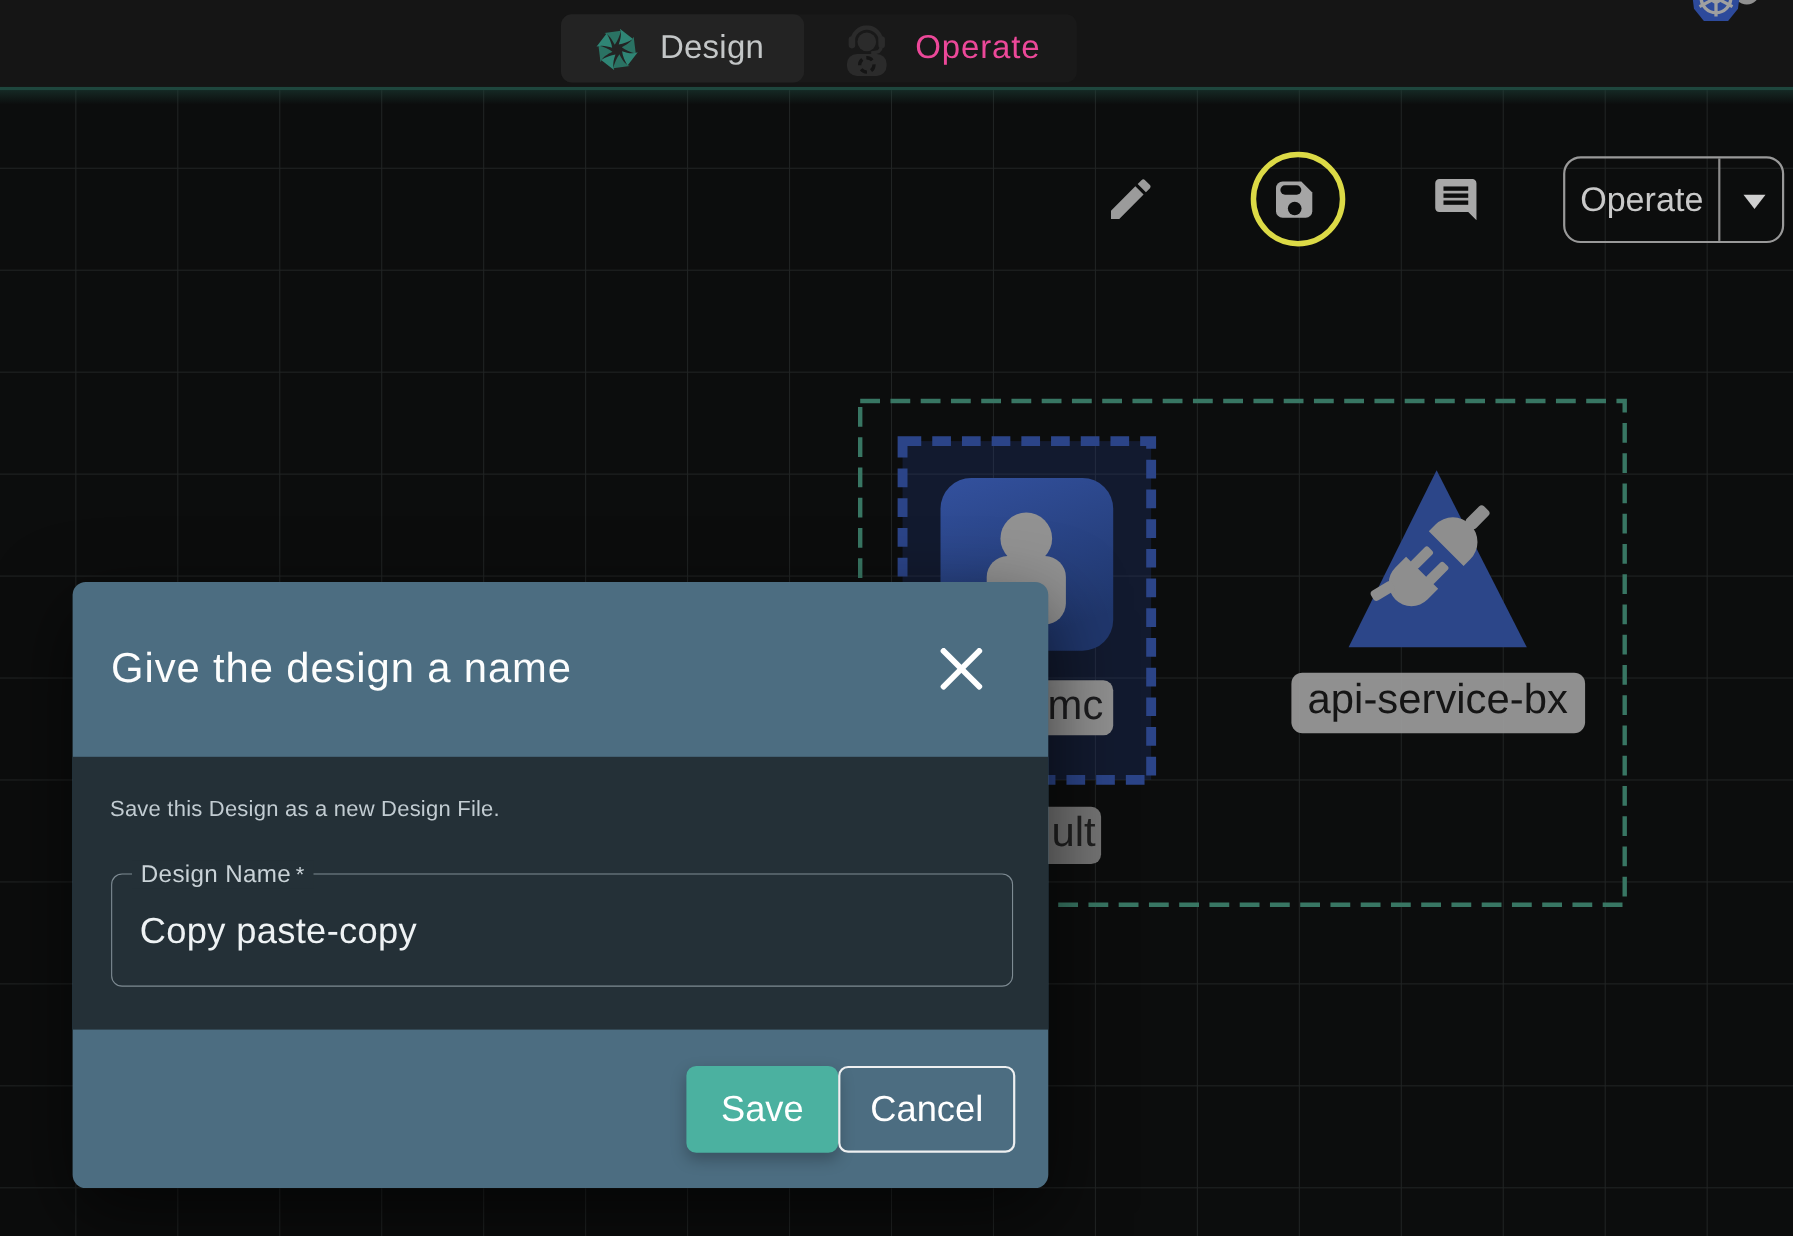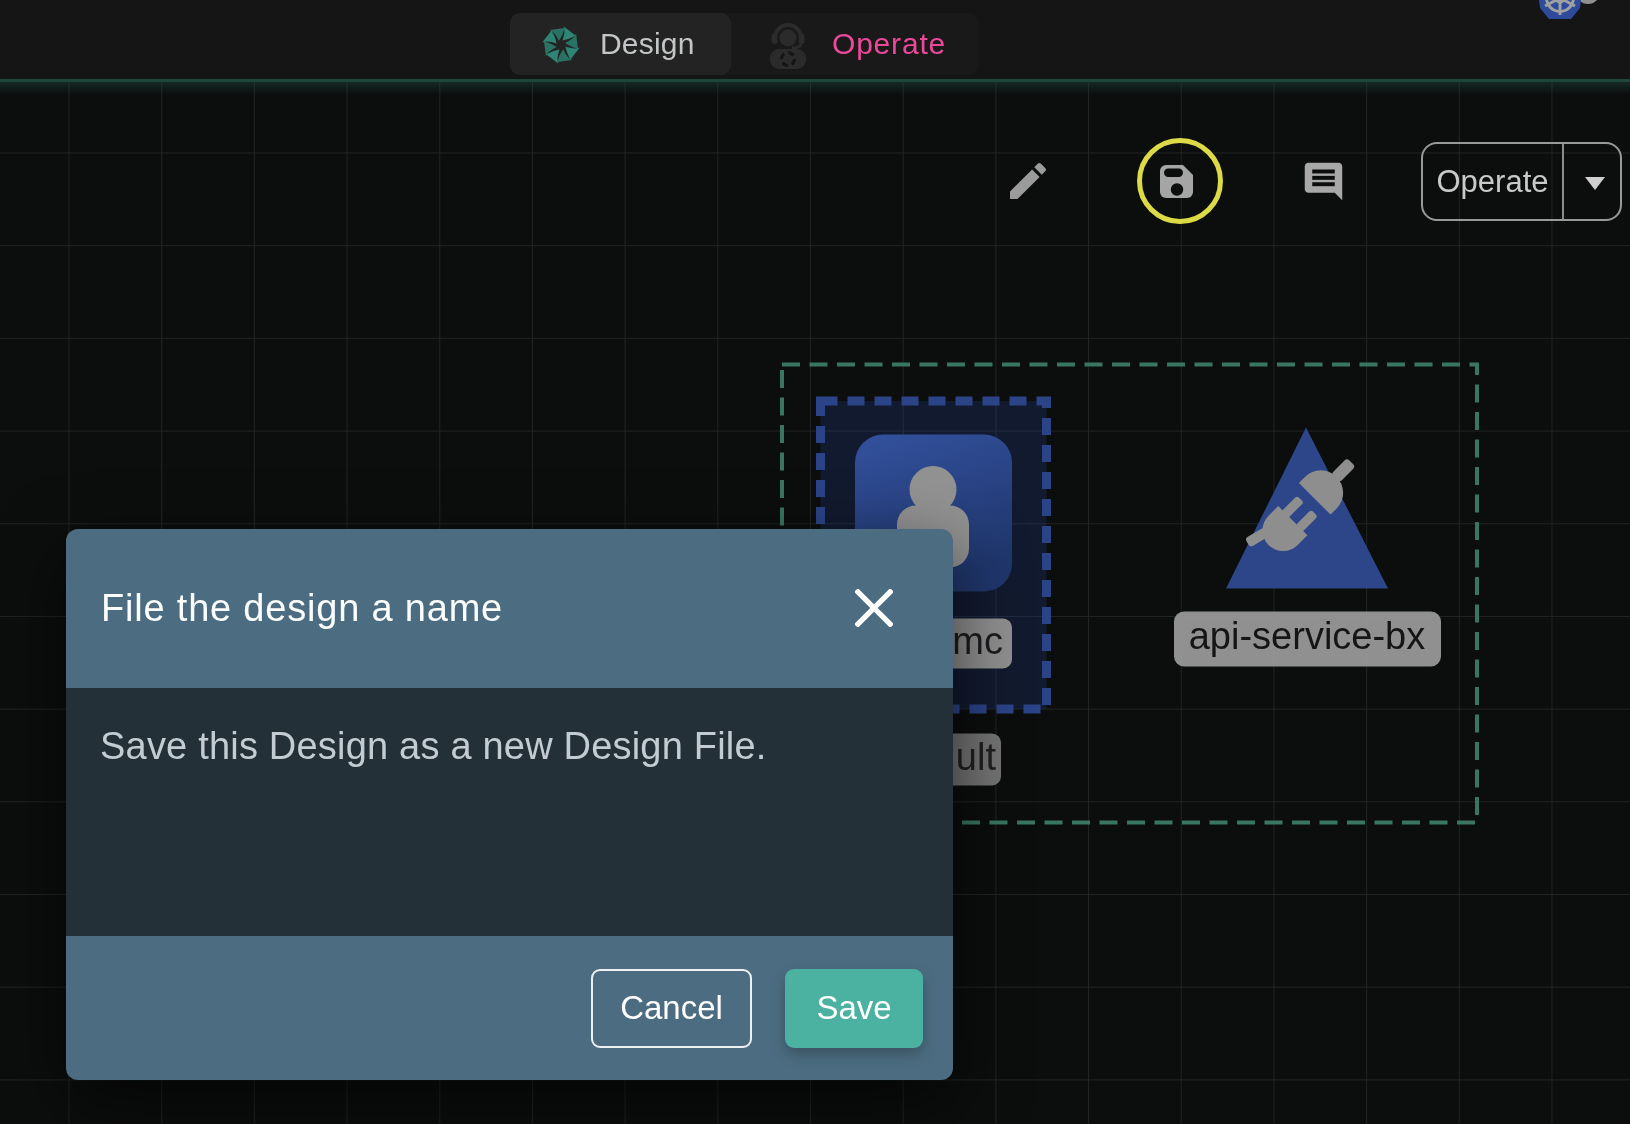--- a/index.html
+++ b/index.html
@@ -41,21 +41,21 @@
                     border-top:13px solid #d0d0d0; }
 
   
   .modal { position:absolute; left:66px; top:529px; width:887px; height:551px;
            border-radius:12px; overflow:hidden; background:#4c6d81; z-index:10;
            box-shadow:0 24px 70px rgba(0,0,0,0.6); }
   .m-head { position:absolute; left:0; top:0; width:887px; height:159px;
             display:flex; align-items:center; padding-left:35px;
             font-size:38px; color:#fcfdfd; letter-spacing:0.8px; }
   .m-body { position:absolute; left:0; top:159px; width:887px; height:248px; background:#243037; }
-  .m-text { position:absolute; left:34px; top:37px; font-size:38px; color:#c2ccd2; letter-spacing:0.2px; }
+  .m-text { position:absolute; left:34px; top:37px; font-size:20px; color:#c2ccd2; letter-spacing:0.2px; }
   .field { position:absolute; left:35px; top:106px; width:820px; height:103px;
            border:1.5px solid #7e8b93; border-radius:10px; }
   .f-label { position:absolute; left:18px; top:-13px; font-size:22px; color:#c9d2d7;
              background:#243037; padding:0 8px; letter-spacing:0.3px; }
   .f-value { position:absolute; left:25px; top:32px; font-size:33px; color:#eef2f4; letter-spacing:0.3px; }
   .m-foot { position:absolute; left:0; top:407px; width:887px; height:144px;
             display:flex; align-items:center; justify-content:flex-end; padding-right:30px; }
   .btn { height:79px; border-radius:9px; font-size:33px; color:#fff;
          display:flex; align-items:center; justify-content:center; }
   .btn-cancel { width:161px; border:2px solid #eef0f1; }
@@ -163,28 +163,32 @@
       <rect x="6" y="12.4" width="12" height="2.1"></rect>
     </g>
   </svg>
   <div class="actions">
     <div class="txt">Operate</div>
     <div class="div"></div>
     <div class="caret"></div>
   </div>
 
   <div class="modal">
-    <div class="m-head">File the design a name</div>
+    <div class="m-head">Give the design a name</div>
     <svg class="icon" style="left:789px; top:60px;" width="38" height="38" viewBox="0 0 38 38">
       <g stroke="#ffffff" stroke-width="5.2">
         <line x1="1" y1="1" x2="37" y2="37"></line>
         <line x1="37" y1="1" x2="1" y2="37"></line>
       </g>
     </svg>
     <div class="m-body">
       <div class="m-text">Save this Design as a new Design File.</div>
+      <div class="field">
+        <div class="f-label">Design Name<span style="font-size:20px;"> *</span></div>
+        <div class="f-value">Copy paste-copy</div>
+      </div>
     </div>
     <div class="m-foot">
+      <div class="btn btn-save">Save</div>
       <div class="btn btn-cancel">Cancel</div>
-      <div class="btn btn-save">Save</div>
     </div>
   </div>
 </div>
 
 </body></html>

